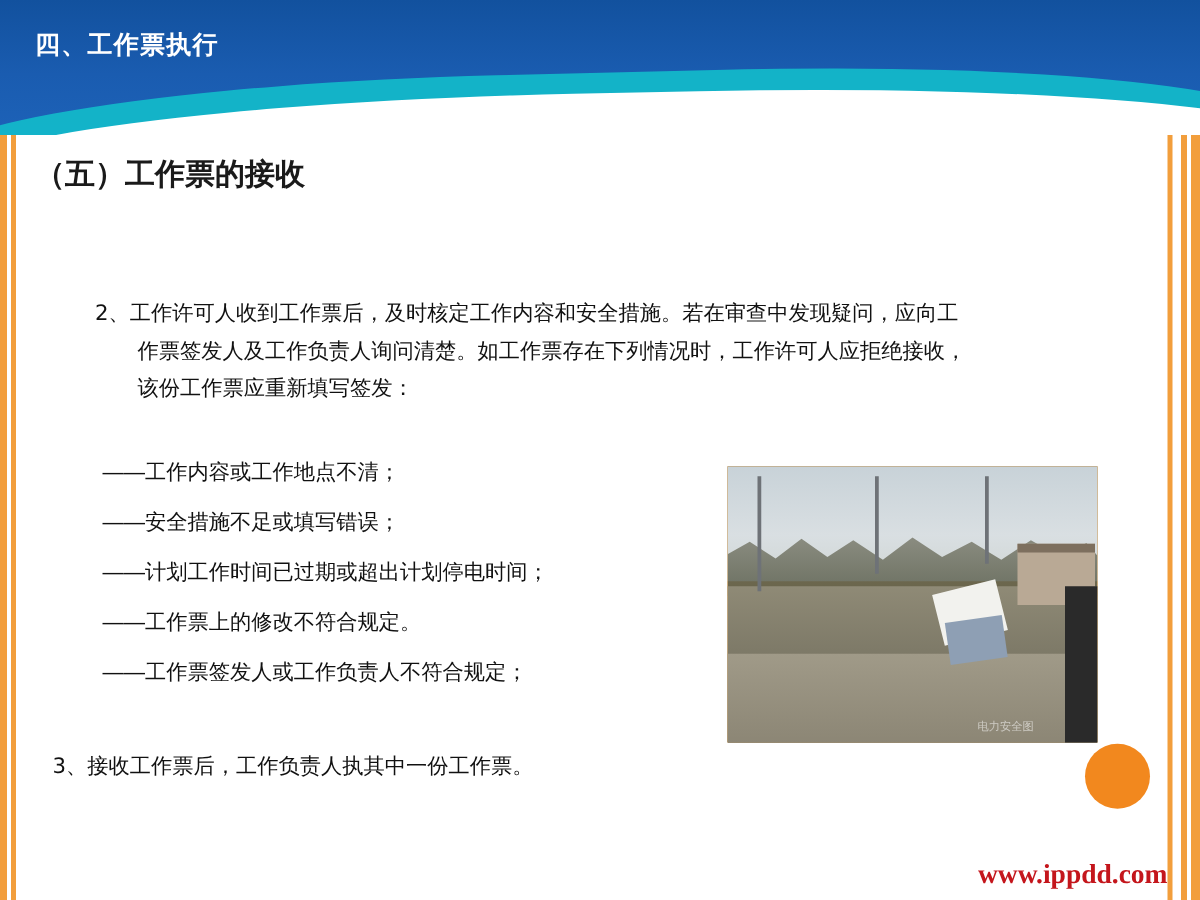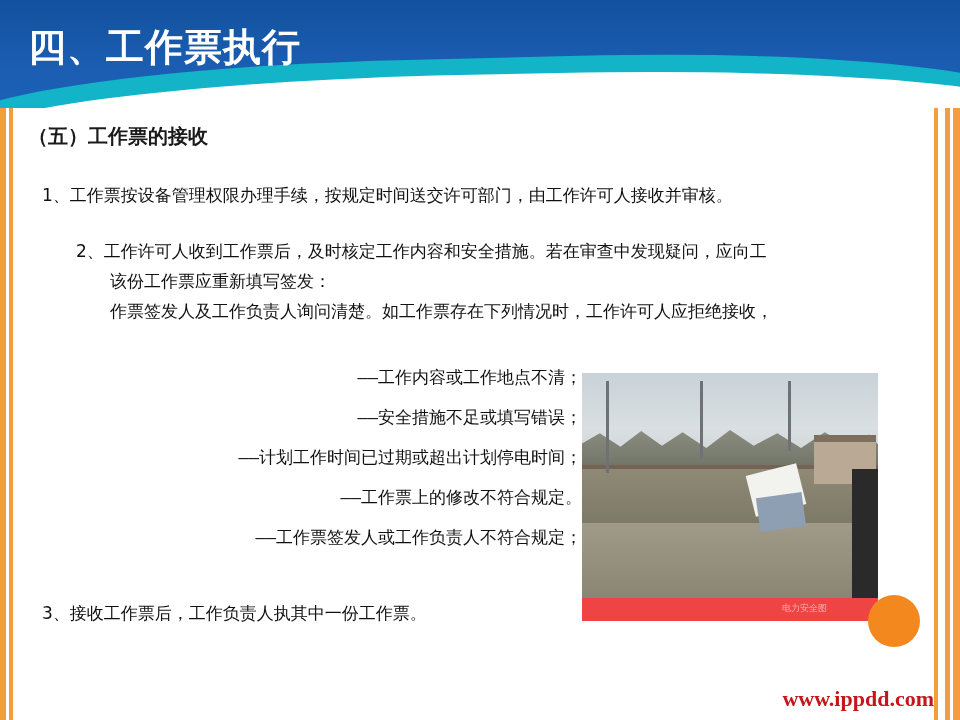--- a/index.html
+++ b/index.html
@@ -53,21 +53,21 @@
     width: 1100px;
     height: 110px;
     background: #ffffff;
     border-radius: 50% / 55%;
     transform: rotate(-1.2deg);
   }
   .header-title {
     position: absolute;
     left: 28px;
     top: 22px;
-    font-size: 38px;
+    font-size: 20px;
     font-weight: bold;
     color: #ffffff;
     letter-spacing: 1px;
     font-family: Liberation Sans, sans-serif;
     z-index: 5;
   }
   
   .stripe {
     position: absolute;
     top: 108px;
@@ -96,21 +96,21 @@
     position: absolute;
     left: 20px;
     top: 108px;
     width: 898px;
     height: 612px;
   }
   .section-title {
     position: absolute;
     left: 8px;
     top: 15px;
-    font-size: 20px;
+    font-size: 24px;
     font-weight: bold;
     color: #1a1a1a;
     font-family: Liberation Sans, sans-serif;
   }
   .para {
     position: absolute;
     font-size: 17px;
     color: #111111;
     line-height: 30px;
     font-family: "DejaVu Sans", "Liberation Sans", sans-serif;
@@ -119,42 +119,41 @@
   .p2 { left: 22px; top: 128px; width: 860px; text-indent: 0; }
   .p2 .ln { display: block; margin-left: 34px; }
   .p2 .ln.ind { text-indent: 34px; }
   .dash-list {
     position: absolute;
     left: 62px;
     top: 258px;
     width: 500px;
     font-size: 17px;
     color: #111111;
-    font-family: Liberation Mono, monospace;
-    text-align: right;
+    font-family: Liberation Sans, sans-serif;
   }
   .dash-list .item {
     margin-bottom: 17px;
     white-space: nowrap;
   }
   .p3 {
     left: 22px;
     top: 490px;
     width: 600px;
     font-size: 17px;
   }
   
   .photo {
     position: absolute;
     left: 562px;
     top: 265px;
     width: 296px;
-    height: 248px;
-    overflow: hidden;
-    background: #ef4444;
+    height: 221px;
+    overflow: hidden;
+    background: #a16207;
     border: 0;
   }
   .photo .sky {
     position: absolute; left:0; top:0; width:296px; height:92px;
     background: linear-gradient(180deg,#c8d2d8 0%, #d9dfe2 60%, #cfd5d3 100%);
   }
   .photo .treeline {
     position: absolute; left:0; top:48px; width:296px; height:56px;
     background: linear-gradient(180deg, rgba(120,120,104,0.75) 0%, rgba(96,100,84,0.9) 100%);
     clip-path: polygon(0 40%, 6% 22%, 13% 46%, 20% 18%, 27% 44%, 34% 20%, 42% 48%, 50% 16%, 58% 44%, 66% 22%, 74% 48%, 82% 20%, 90% 44%, 97% 24%, 100% 42%, 100% 100%, 0 100%);
@@ -229,26 +228,25 @@
   </div>
 
   <div class="stripe stripe-left"></div>
   <div class="stripe stripe-right"></div>
   <div class="stripe-right-inner"></div>
 
   <div class="content">
 
     <div class="section-title">（五）工作票的接收</div>
 
-    <div class="para p1">1、工作票按设备管理权限办理手续，按规定时间送交许可部门，由工作许可人接收并审核。</div>
 
     <div class="para p2">
       <span class="ln">2、工作许可人收到工作票后，及时核定工作内容和安全措施。若在审查中发现疑问，应向工</span>
+      <span class="ln ind">作票签发人及工作负责人询问清楚。如工作票存在下列情况时，工作许可人应拒绝接收，</span>
       <span class="ln ind">该份工作票应重新填写签发：</span>
-      <span class="ln ind">作票签发人及工作负责人询问清楚。如工作票存在下列情况时，工作许可人应拒绝接收，</span>
     </div>
 
     <div class="dash-list">
       <div class="item">——工作内容或工作地点不清；</div>
       <div class="item">——安全措施不足或填写错误；</div>
       <div class="item">——计划工作时间已过期或超出计划停电时间；</div>
       <div class="item">——工作票上的修改不符合规定。</div>
       <div class="item">——工作票签发人或工作负责人不符合规定；</div>
     </div>
 

